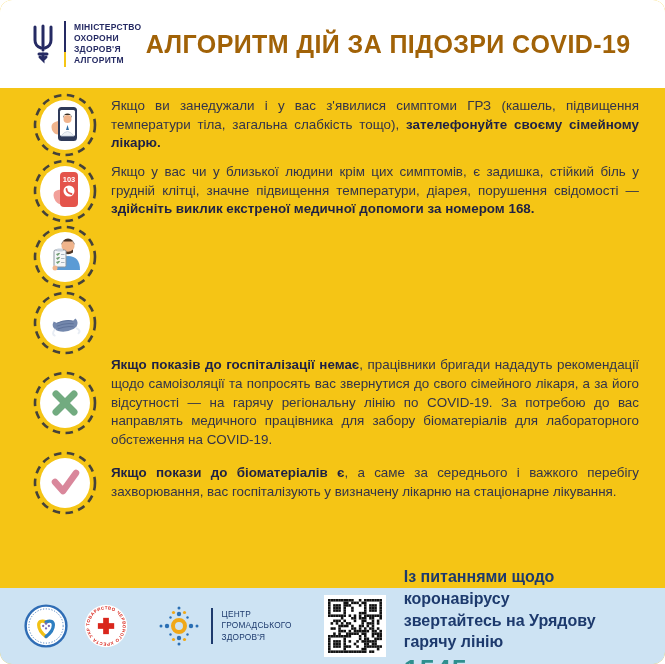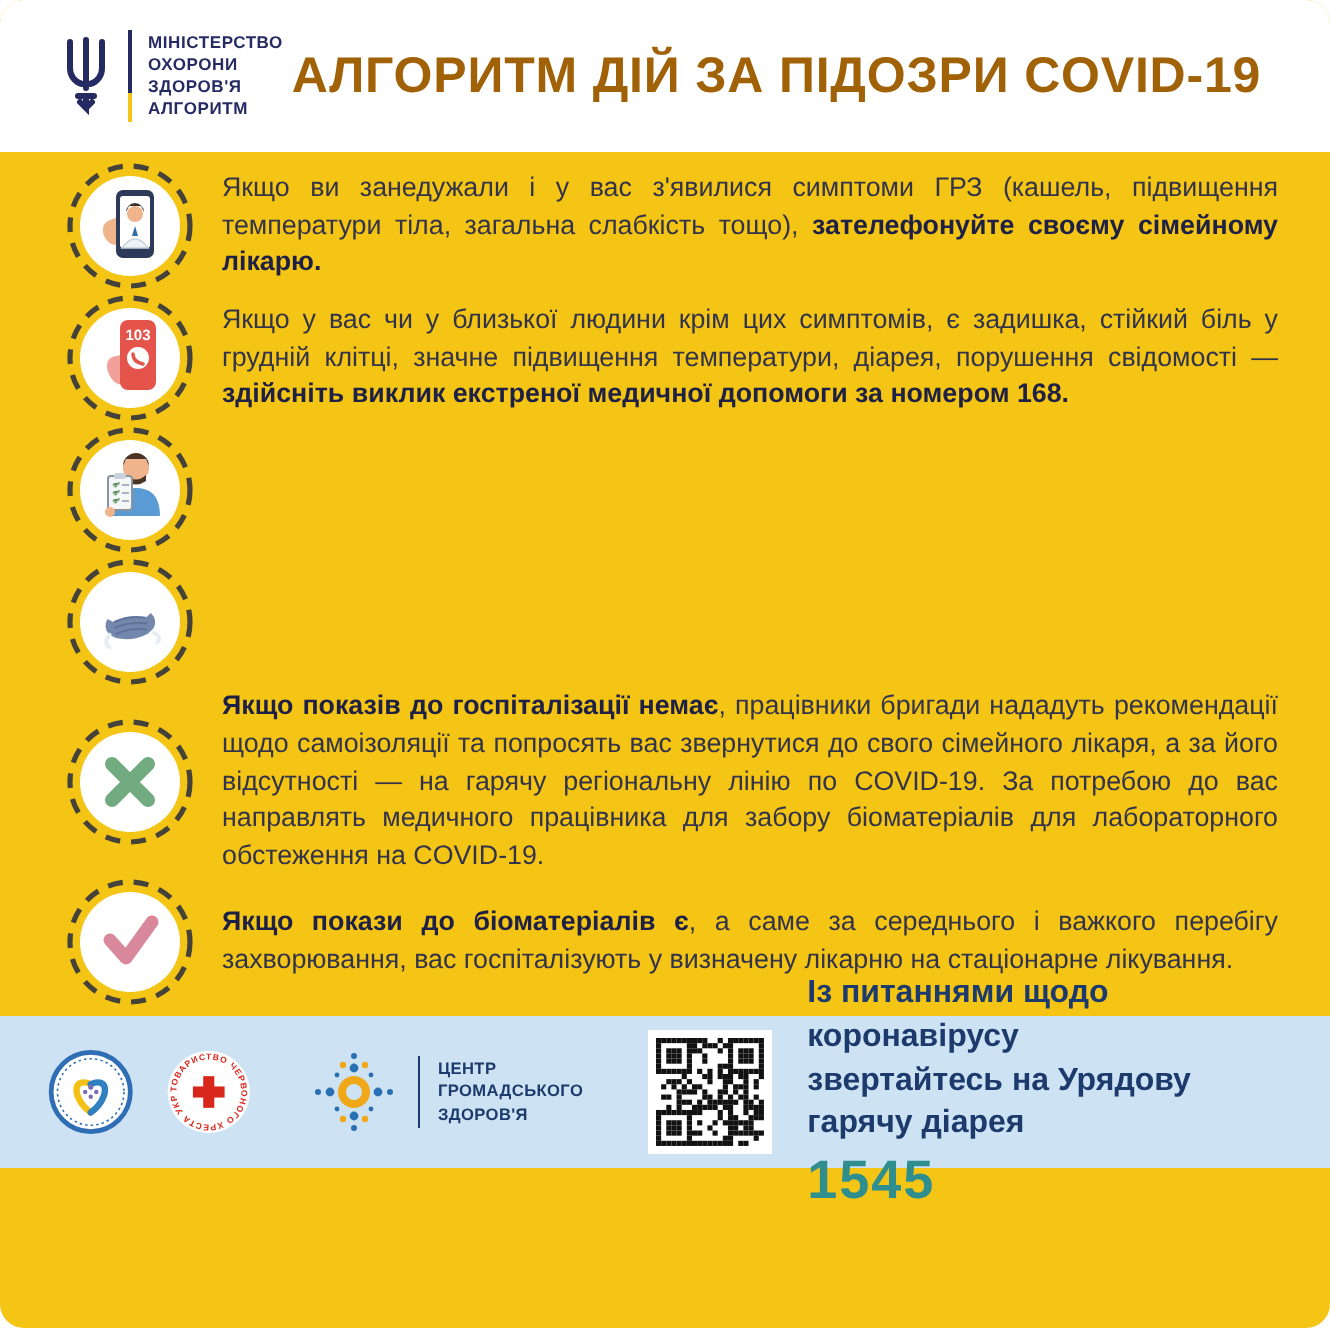--- a/index.html
+++ b/index.html
@@ -1,33 +1,33 @@
 <!DOCTYPE html>
 <html><head>
 <meta charset="utf-8">
 <style>
   html,body{margin:0;padding:0;background:#ffffff;font-family:"Liberation Sans",sans-serif;}
   .card{position:relative;width:665px;height:664px;border-radius:12px;overflow:hidden;background:#f5c515;}
   
-  .header{height:76px;background:#ffffff;display:flex;align-items:center;padding:0 22px 0 30px;box-sizing:border-box;}
+  .header{height:88px;background:#ffffff;display:flex;align-items:center;padding:0 22px 0 30px;box-sizing:border-box;}
   .moh-logo{display:flex;align-items:center;gap:8px;flex:0 0 auto;}
   .moh-divider{width:2px;height:46px;background:linear-gradient(#252a63 0 68%,#f5c515 68% 100%);}
   .moh-text{display:flex;flex-direction:column;font-size:8.5px;font-weight:700;color:#252a63;line-height:1.3;letter-spacing:.3px;}
   .title{flex:1;text-align:center;font-size:25px;font-weight:700;color:#a16207;letter-spacing:.4px;padding-right:8px;}
   
-  .main{height:432px;background:#f5c515;display:flex;flex-direction:column;justify-content:flex-start;padding:4px 26px 4px 32px;box-sizing:border-box;}
+  .main{height:500px;background:#f5c515;display:flex;flex-direction:column;justify-content:flex-start;padding:4px 26px 4px 32px;box-sizing:border-box;}
   .step{display:flex;align-items:center;gap:13px;}
   .step-icon{flex:0 0 66px;width:66px;height:66px;}
   .step-text{flex:1;font-size:13.4px;line-height:1.4;color:#33344a;text-align:justify;}
   .step-text .b{font-weight:700;color:#1e2145;}
   
   .footer{height:76px;background:#cde3f3;display:flex;align-items:center;padding:0 20px 0 24px;box-sizing:border-box;gap:16px;}
   .phc{display:flex;align-items:center;gap:9px;margin-left:12px;}
   .phc-divider{width:1.5px;height:36px;background:#1d3a6d;}
-  .phc-text{display:flex;flex-direction:column;font-size:8.3px;font-weight:700;color:#1d3a6d;line-height:1.35;letter-spacing:.2px;}
+  .phc-text{display:flex;flex-direction:column;font-size:8.3px;font-weight:400;color:#1d3a6d;line-height:1.35;letter-spacing:.2px;}
   .footer-spacer{flex:1;}
   .qr-box{width:62px;height:62px;background:#ffffff;flex:0 0 62px;}
   .hotline{display:flex;flex-direction:column;margin-left:2px;}
   .hotline-line{font-size:16px;font-weight:700;color:#1d3a6d;line-height:1.35;}
   .hotline-number{font-size:27px;font-weight:700;color:#2f8f8e;margin-top:2px;letter-spacing:1px;}
 </style>
 </head>
 <body>
 
 <div class="card">
@@ -446,18 +446,18 @@
         <rect x="32.269999999999996" y="55.4" width="2.57" height="2.57" fill="#111111"></rect>
         <rect x="34.839999999999996" y="55.4" width="2.57" height="2.57" fill="#111111"></rect>
         <rect x="37.41" y="55.4" width="2.57" height="2.57" fill="#111111"></rect>
         <rect x="39.98" y="55.4" width="2.57" height="2.57" fill="#111111"></rect>
         <rect x="45.12" y="55.4" width="2.57" height="2.57" fill="#111111"></rect>
         <rect x="47.69" y="55.4" width="2.57" height="2.57" fill="#111111"></rect>
       </svg>
 
     <div class="hotline">
       <span class="hotline-line">Із питаннями щодо коронавірусу</span>
-      <span class="hotline-line">звертайтесь на Урядову гарячу діарея</span>
+      <span class="hotline-line">звертайтесь на Урядову гарячу лінію</span>
       <span class="hotline-number">1545</span>
     </div>
 
   </div>
 </div>
 
 </body></html>

